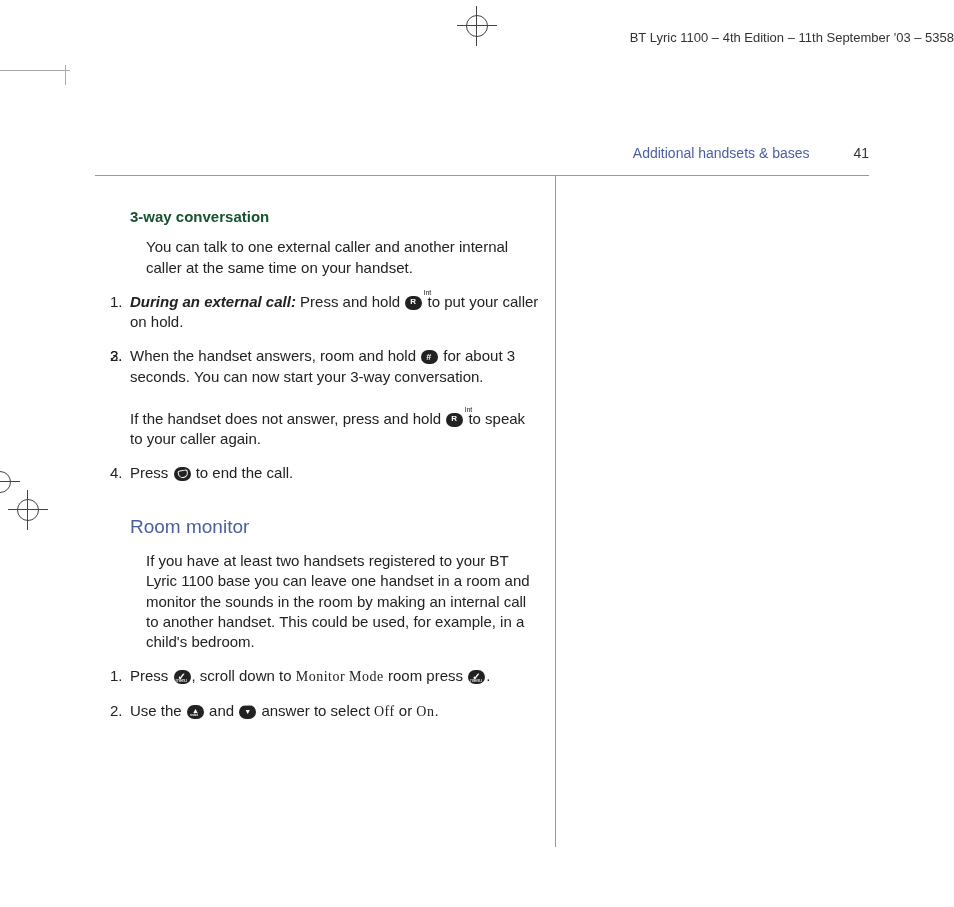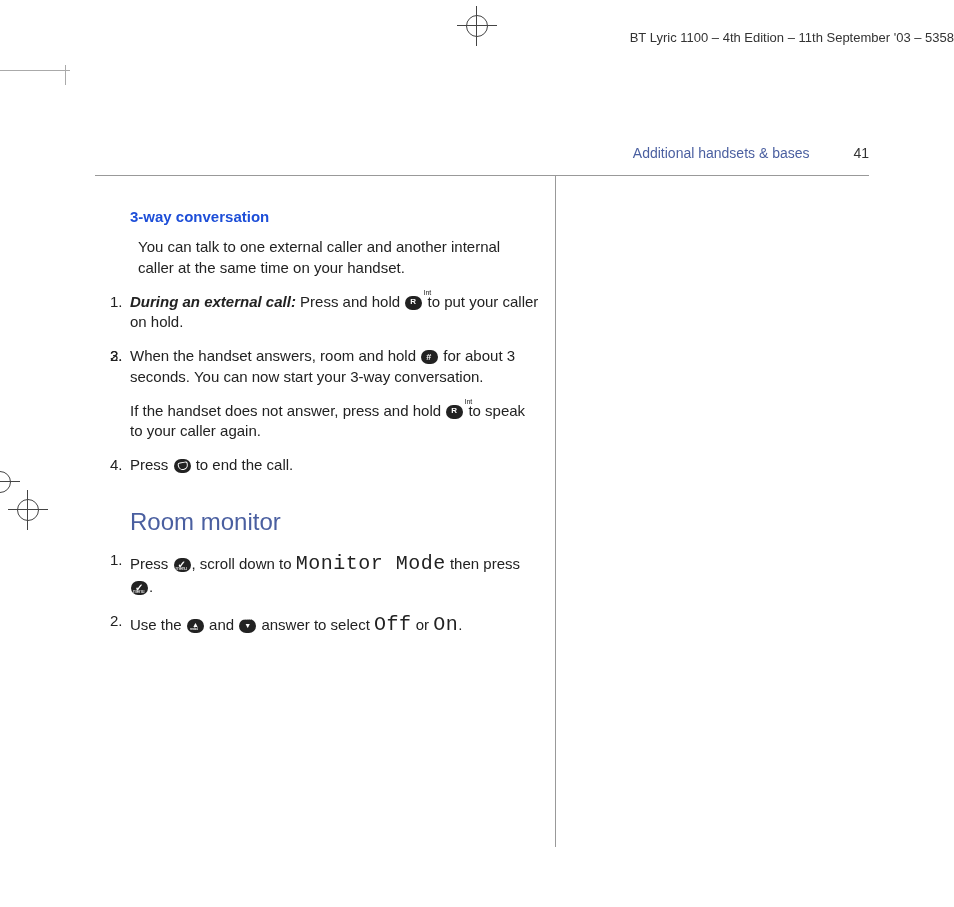--- a/index.html
+++ b/index.html
@@ -107,53 +107,53 @@
     left: 130px;
     top: 195px;
     width: 410px;
     font-size: 15px;
     line-height: 1.35;
   }
   .content h4 {
     font-size: 15px;
     font-weight: bold;
     margin: 12px 0 10px 0;
-    color: #1d4ed8;
+    color: #14532d;
   }
   .content h2 {
-    font-size: 24px;
+    font-size: 19px;
     font-weight: normal;
     color: #4a5fa0;
     margin: 30px 0 12px 0;
   }
   .content p {
-    margin: 0 0 14px 8px;
+    margin: 0 0 14px 16px;
   }
   .content ol {
     list-style: none;
     margin: 0;
     padding: 0;
   }
   .content li {
     position: relative;
     padding-left: 0;
     margin-left: -20px;
     padding-left: 20px;
     margin-bottom: 14px;
   }
   .content li .num {
     position: absolute;
     left: 0;
   }
   .content li .sub {
-    margin-top: 14px;
+    margin-top: 22px;
   }
   .ital { }
   .bold { font-weight: bold; font-style: italic; }
-  .mono { font-family: Liberation Mono, monospace; font-size: 20px; letter-spacing: 0.5px;}
+  .mono { font-family: Liberation Serif, serif; font-size: 14px; letter-spacing: 0.5px;}
   .icon {
     display: inline-block;
     vertical-align: -3px;
     width: 17px;
     height: 14px;
     background: #222;
     border-radius: 50% / 60%;
     position: relative;
     margin: 0 1px;
   }
@@ -300,26 +300,27 @@
         <span class="icon small-r int"></span><span> to speak to your caller again.</span>
       </div>
     </li>
     <li>
       <span class="num">4.</span>
       <span>Press </span><span class="icon end"></span><span> to end the call.</span>
     </li>
   </ol>
 
   <h2>Room monitor</h2>
+  <p>If you have at least two handsets registered to your BT Lyric 1100 base you can leave one handset in a room and monitor the sounds in the room by making an internal call to another handset. This could be used, for example, in a child's bedroom.</p>
 
 
   <ol>
     <li>
       <span class="num">1.</span>
-      <span>Press </span><span class="icon check"></span><span>, scroll down to </span><span class="mono">Monitor Mode</span><span> then press </span><span class="icon check"></span><span>.</span>
+      <span>Press </span><span class="icon check"></span><span>, scroll down to </span><span class="mono">Monitor Mode</span><span> room press </span><span class="icon check"></span><span>.</span>
     </li>
     <li>
       <span class="num">2.</span>
       <span>Use the </span><span class="icon up"></span><span> and </span><span class="icon down"></span><span> answer to select </span><span class="mono">Off</span><span> or </span><span class="mono">On</span><span>.</span>
     </li>
   </ol>
 
 </div>
 
 </body></html>

